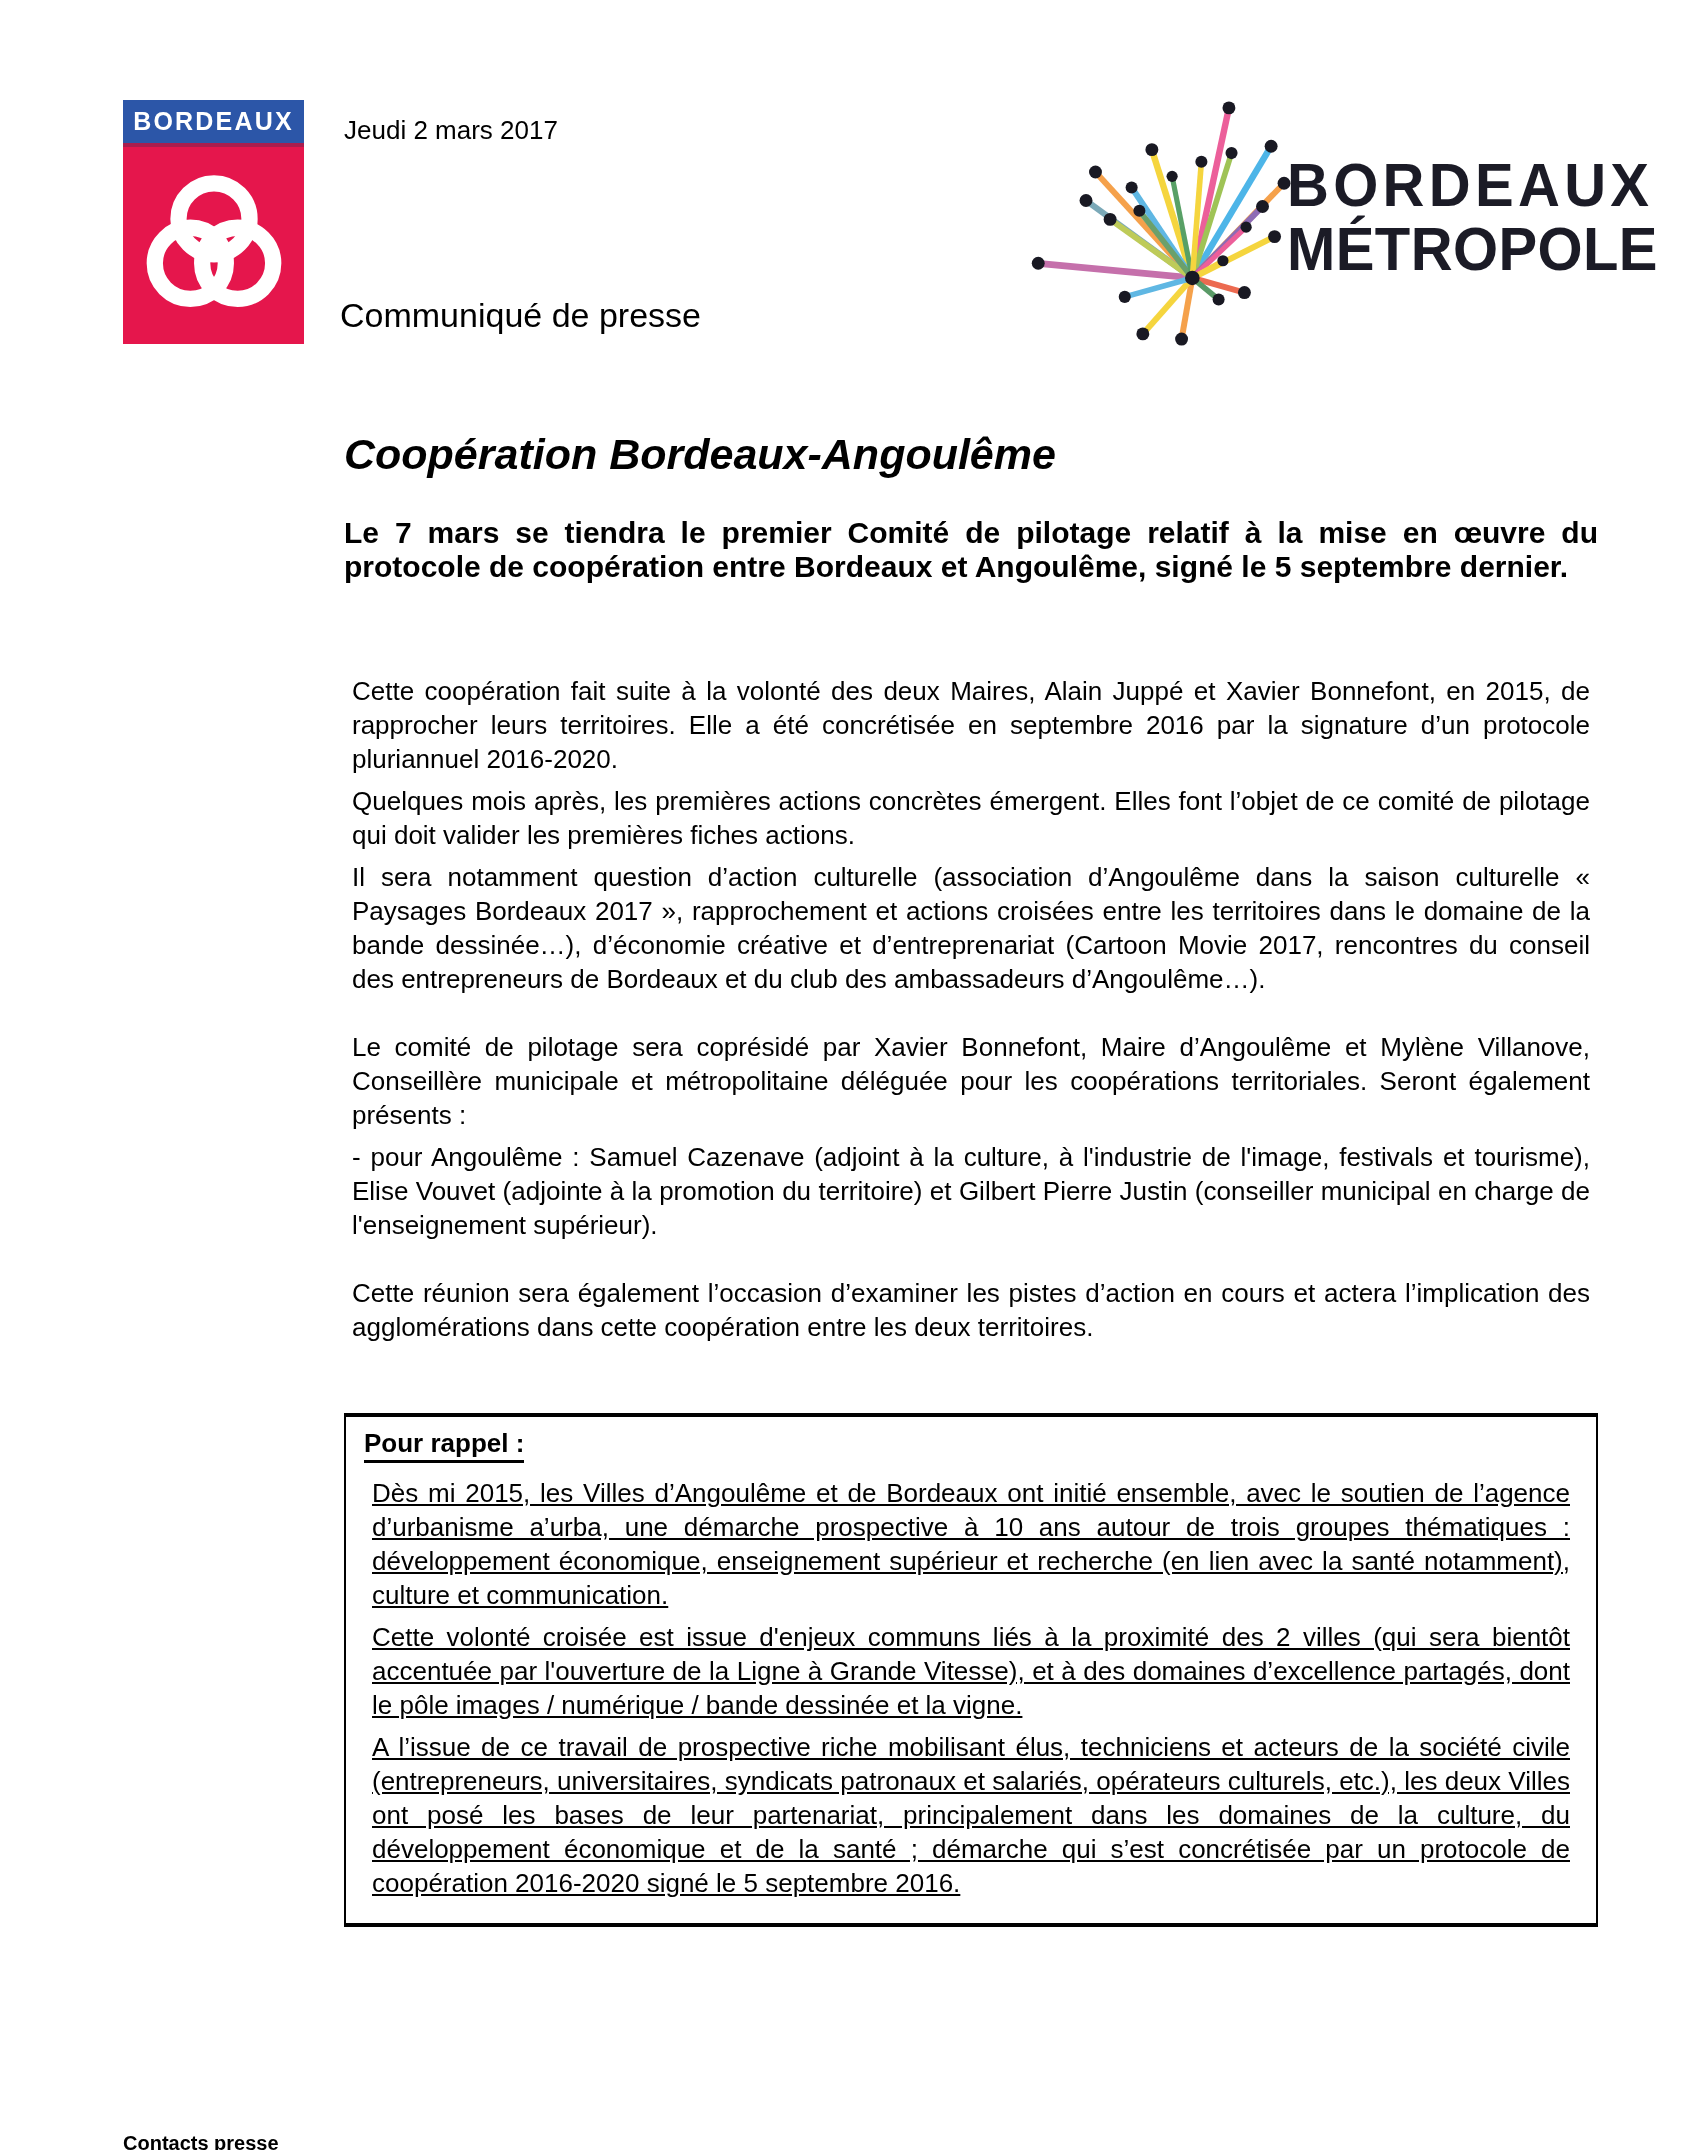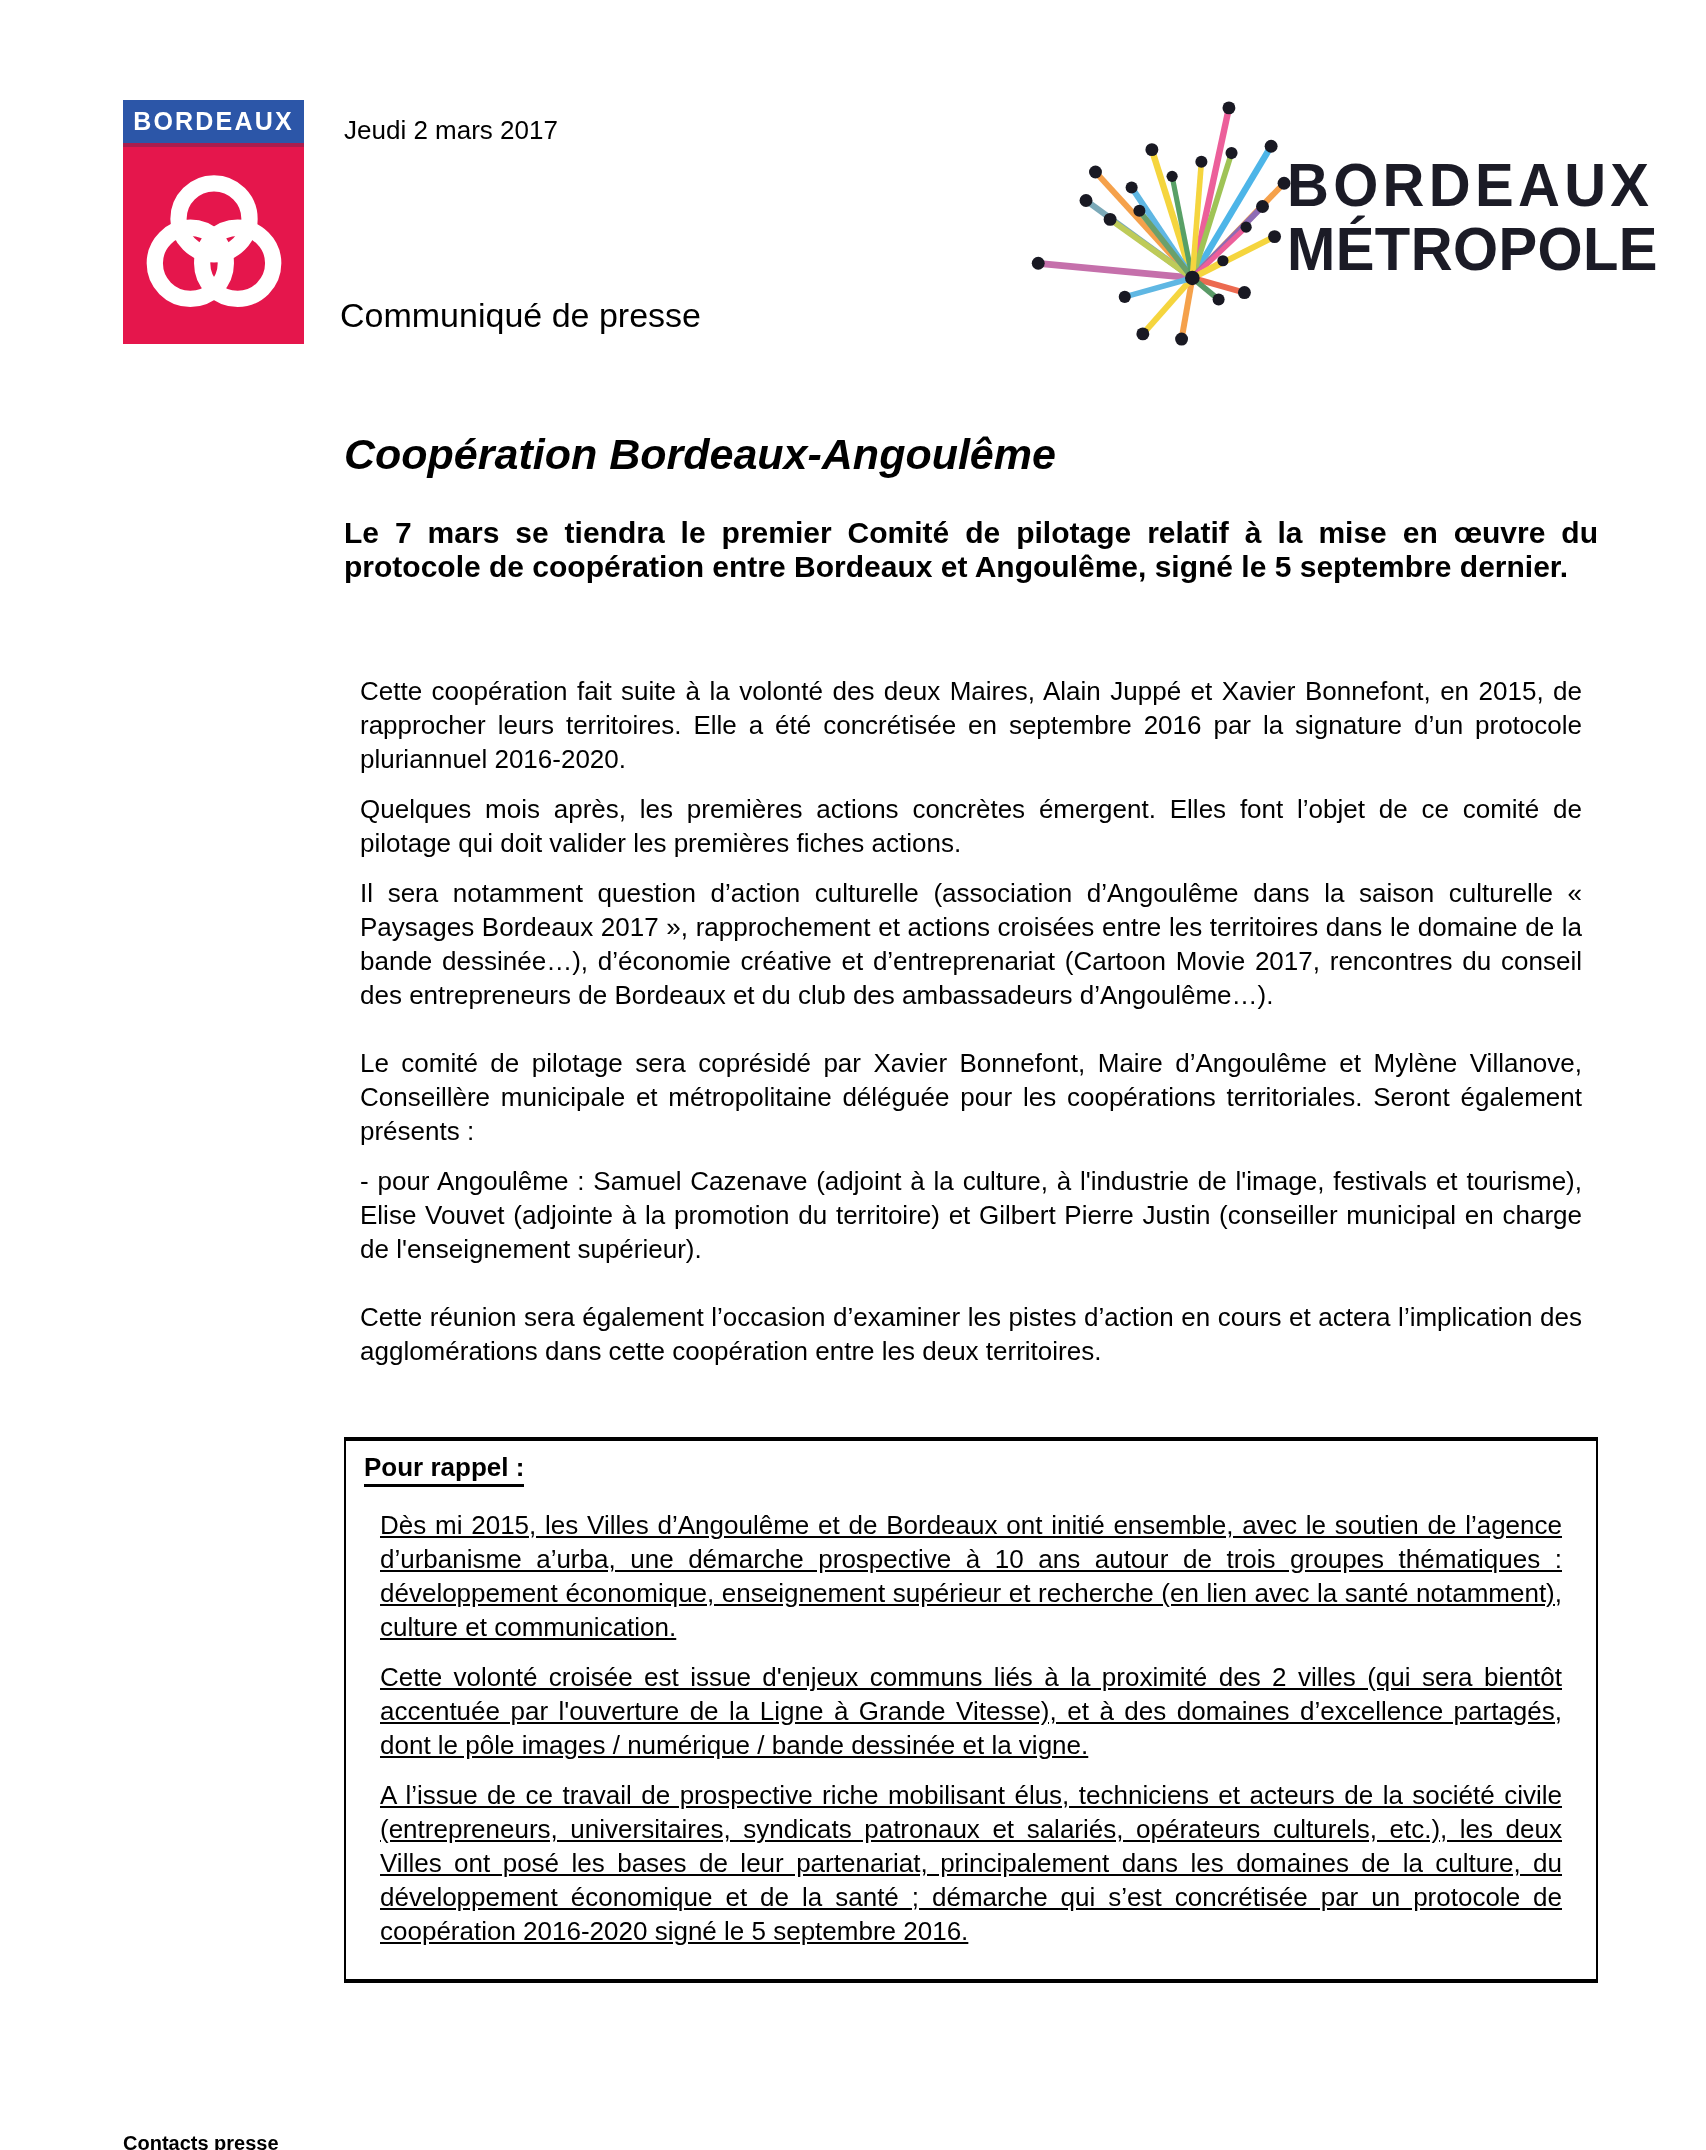--- a/index.html
+++ b/index.html
@@ -21,27 +21,27 @@
 
   .metro-burst{position:absolute; left:1030px; top:98px; width:267px; height:353px;}
   .metro-word{position:absolute; left:1287px; top:151px; color:#1b1b26; font-weight:bold; line-height:64px; white-space:nowrap;}
   .metro-word .l1{font-size:58px; letter-spacing:4.3px; transform:scaleY(1.06); transform-origin:top left; display:block;}
   .metro-word .l2{font-size:58px; letter-spacing:0.4px; transform:scaleY(1.06); transform-origin:top left; display:block;}
 
   
   .main{position:absolute; left:344px; top:430px; width:1254px;}
   .doc-title{font-size:43px; font-weight:bold; font-style:italic; margin:0 0 37px 0;}
   .intro{font-weight:bold; font-size:30px; line-height:34px; text-align:justify; margin:0 0 90px 0;}
-  .main p.body{font-size:26px; line-height:34px; text-align:justify; margin:16px;}
+  .main p.body{font-size:26px; line-height:34px; text-align:justify; margin:8px;}
   .main p.gap-before{margin-top:34px;}
   .pre-box{margin-bottom:69px !important;}
 
   .recall-box{border:2.2px solid #000; border-top-width:4.3px; border-bottom-width:4.3px; padding:11.2px 18px 14.6px 18px;text-decoration:underline;}
   .recall-box .rb-head{display:inline-block; font-size:26px; font-weight:bold; border-bottom:3px solid #000; padding-bottom:1.7px; margin-bottom:5.2px; line-height:30px;}
-  .recall-box p{font-size:26px; line-height:34px; text-align:justify; margin:16px;}
+  .recall-box p{font-size:26px; line-height:34px; text-align:justify; margin:8px;}
 
   
   .footer{position:absolute; left:123px; top:2129px; font-size:20px; line-height:29px;}
   .footer .fh{font-weight:bold;}
 </style>
 </head>
 <body>
 
 <div class="page">
 

